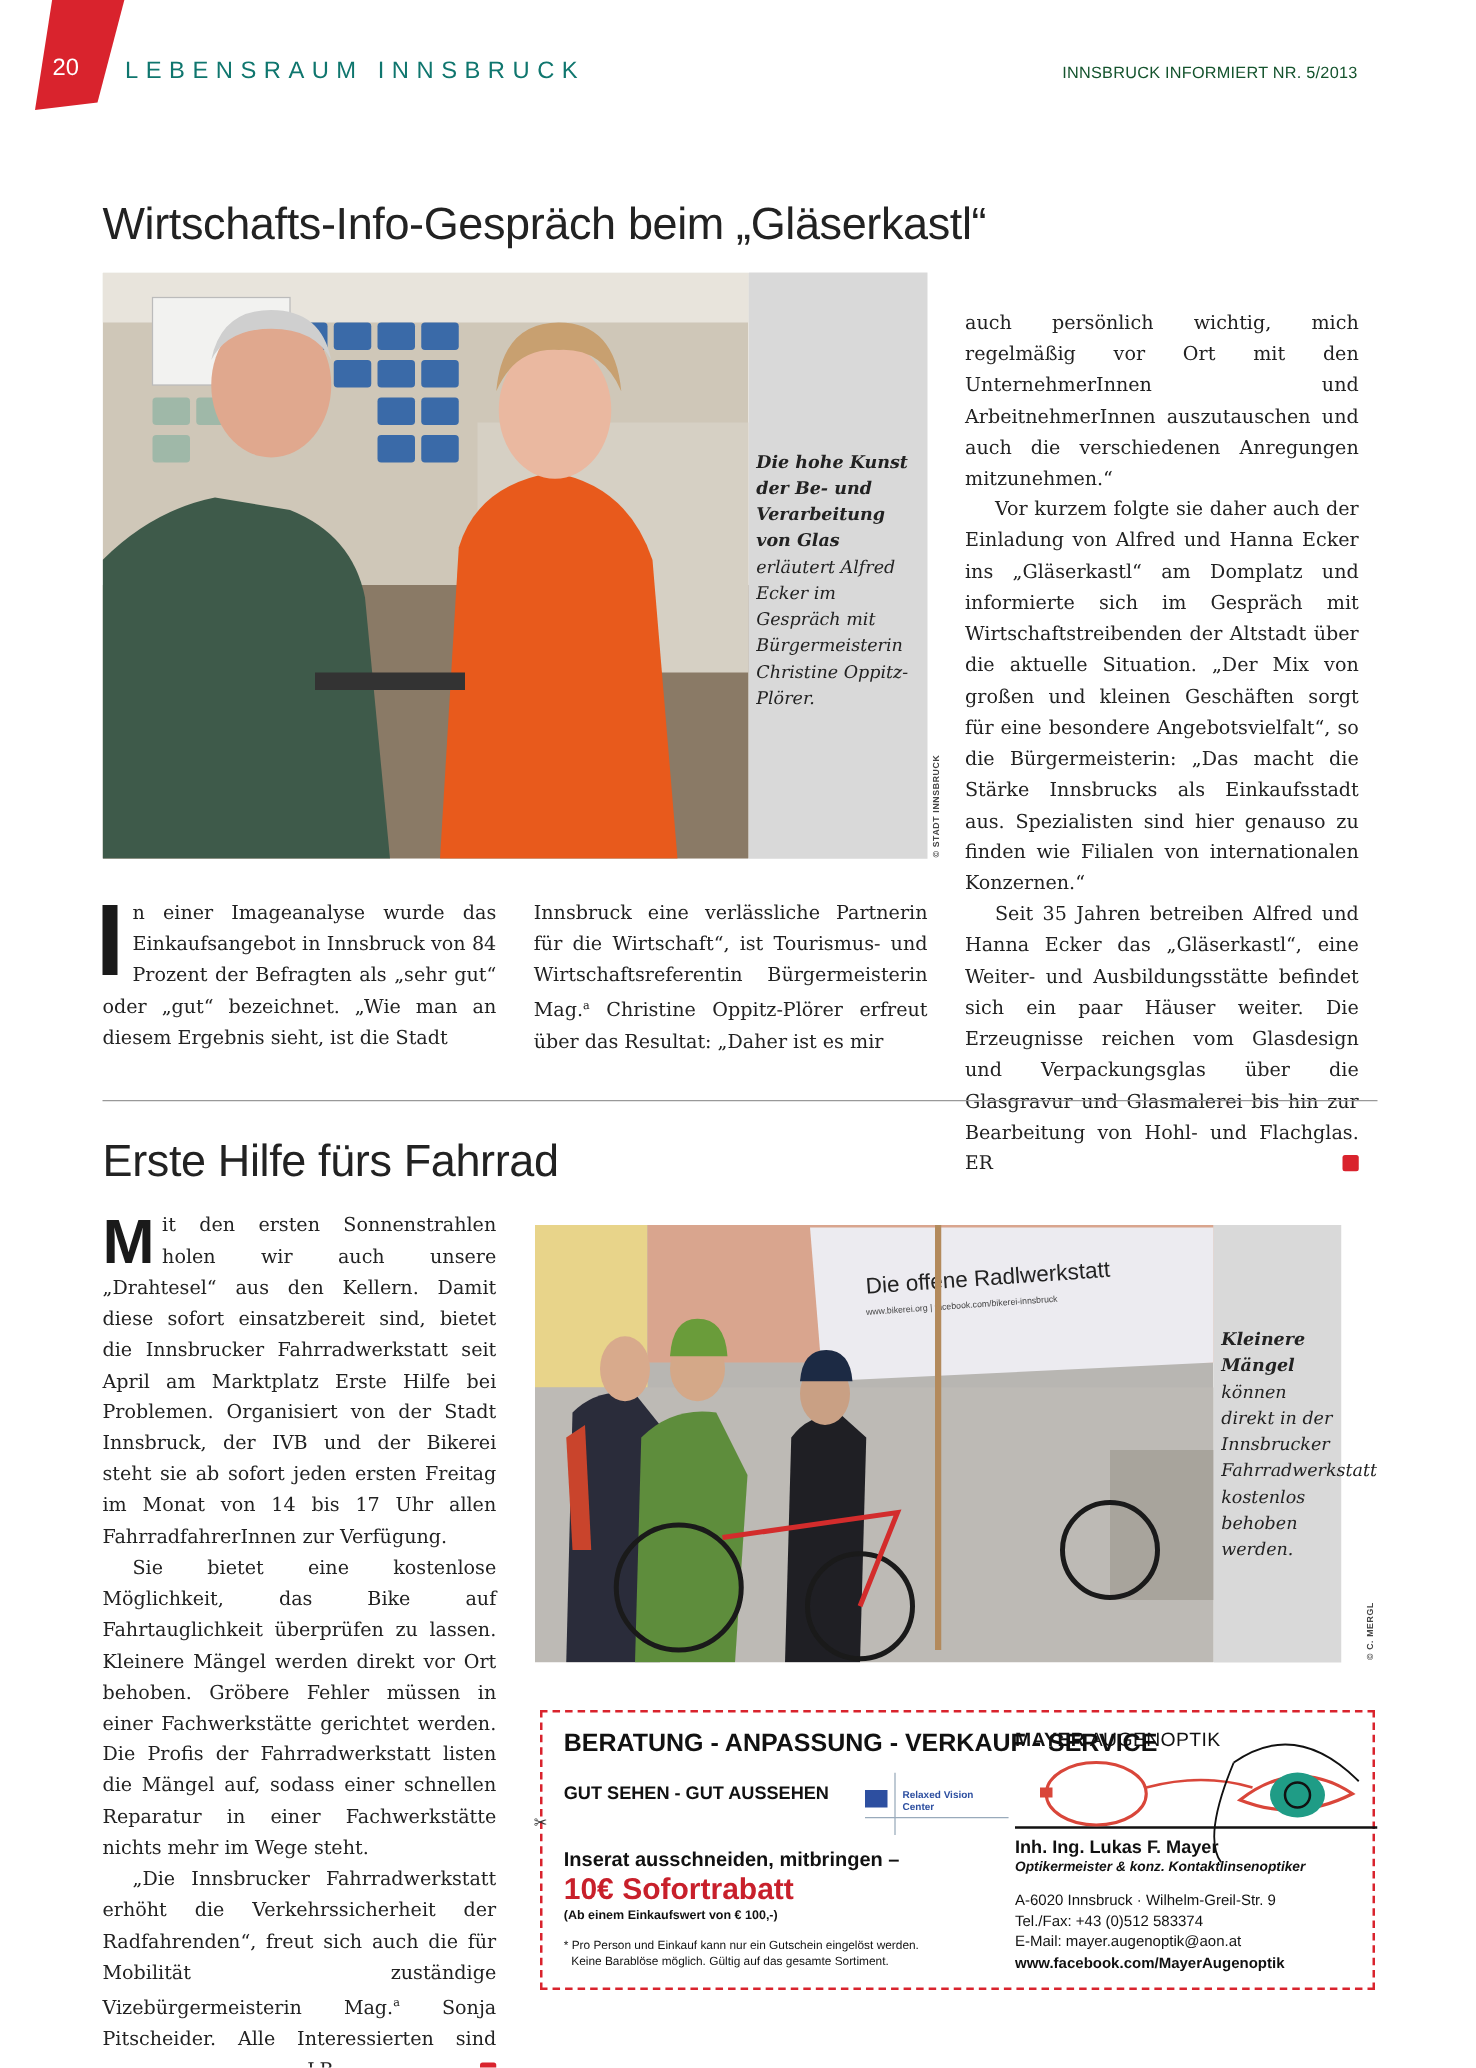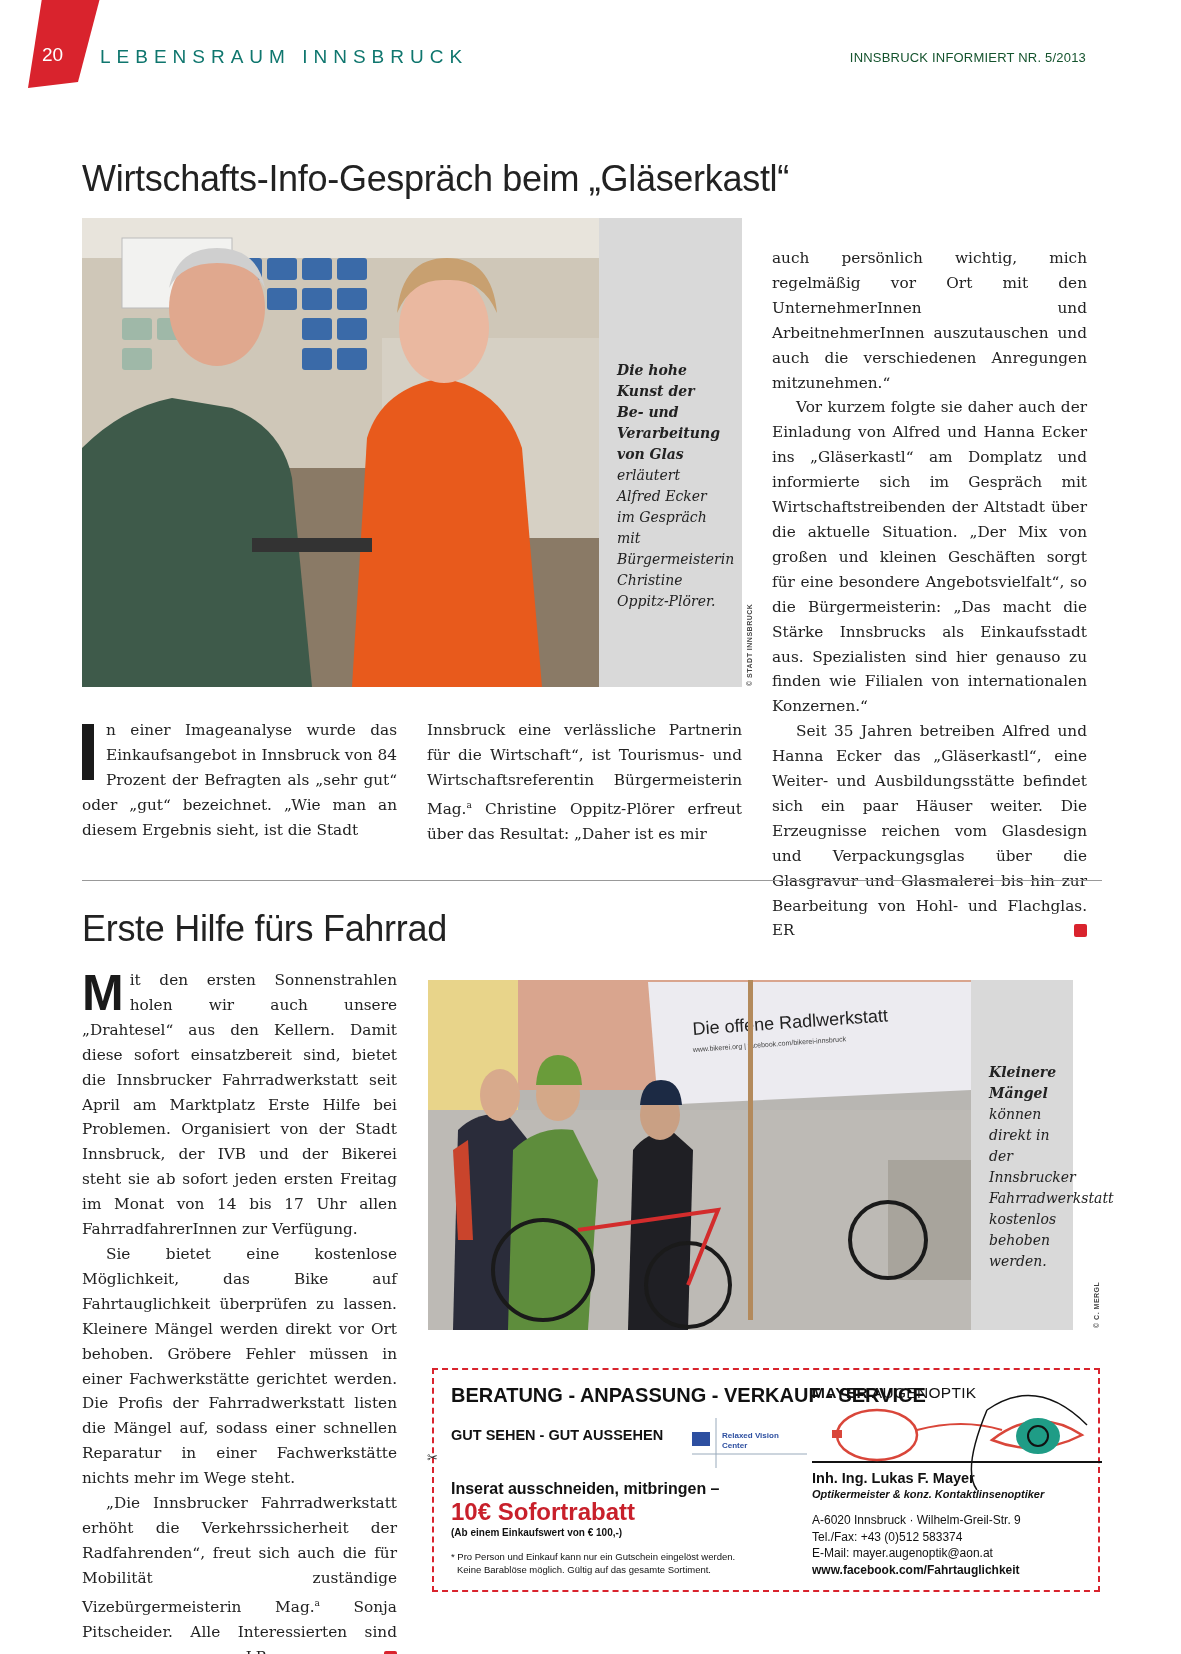--- a/index.html
+++ b/index.html
@@ -12,21 +12,21 @@
   .section-label { position: absolute; left: 100px; top: 46px; font-family: "Liberation Sans", sans-serif; font-size: 19px; letter-spacing: 6px; color: #0f766e; }
   .issue-label { position: absolute; right: 95px; top: 50px; font-family: "Liberation Sans", sans-serif; font-size: 13px; color: #14532d; letter-spacing: 0.2px; }
 
   h2.headline { position: absolute; font-family: "Liberation Sans", sans-serif; font-weight: normal; color: #222; font-size: 36px; letter-spacing: -0.3px; }
   .h1 { left: 82px; top: 158px; }
   .h2 { left: 82px; top: 908px; }
 
   .photo { position: absolute; overflow: hidden; }
   .photo svg { width: 100%; height: 100%; display: block; }
 
-  .caption-box { position: absolute; background: #d9d9d9; font-family: "DejaVu Serif", serif; font-style: italic; font-size: 14px; line-height: 21px; color: #222; padding: 0 18px; }
+  .caption-box { position: absolute; background: #d9d9d9; font-family: "DejaVu Serif", serif; font-style: italic; font-size: 14px; line-height: 21px; color: #222; padding: 0 6px; }
   .caption-box b { font-weight: bold; }
   .credit { position: absolute; font-family: "Liberation Sans", sans-serif; font-weight: bold; font-size: 7px; color: #444; transform: rotate(-90deg); transform-origin: left top; white-space: nowrap; letter-spacing: 0.5px; }
 
   .col { position: absolute; font-family: "DejaVu Serif", serif; font-size: 15.3px; line-height: 24.9px; color: #222; text-align: justify; }
   .col p { margin: 0; }
   .col p.indent { text-indent: 24px; }
   .dropcap-I { float: left; width: 12px; height: 56px; background: #1a1a1a; margin: 6px 12px 0 0; }
   .dropcap-M { float: left; font-family: "Liberation Sans", sans-serif; font-weight: bold; font-size: 50px; line-height: 42px; margin: 4px 6px 0 0; color: #1a1a1a; }
   .end-mark { display: inline-block; width: 13px; height: 13px; background: #d9232d; border-radius: 2px; float: right; margin-top: 6px; }
   sup.sig { font-size: 15px; vertical-align: super; }
@@ -191,15 +191,15 @@
     <circle cx="226" cy="56" r="10" fill="none" stroke="#111" stroke-width="2"></circle>
     <path d="M175,30 Q225,-5 275,45" fill="none" stroke="#111" stroke-width="1.5"></path>
     <path d="M175,30 Q150,90 165,110" fill="none" stroke="#111" stroke-width="1.5"></path>
   </svg>
   <div class="owner">Inh. Ing. Lukas F. Mayer</div>
   <div class="title">Optikermeister &amp; konz. Kontaktlinsenoptiker</div>
   <div class="addr">
     <div>A-6020 Innsbruck · Wilhelm-Greil-Str. 9</div>
     <div>Tel./Fax: +43 (0)512 583374</div>
     <div>E-Mail: mayer.augenoptik@aon.at</div>
-    <div style="font-weight:bold">www.facebook.com/Fahrtauglichkeit</div>
+    <div style="font-weight:bold">www.facebook.com/MayerAugenoptik</div>
   </div>
 </div>
 
 </body></html>

